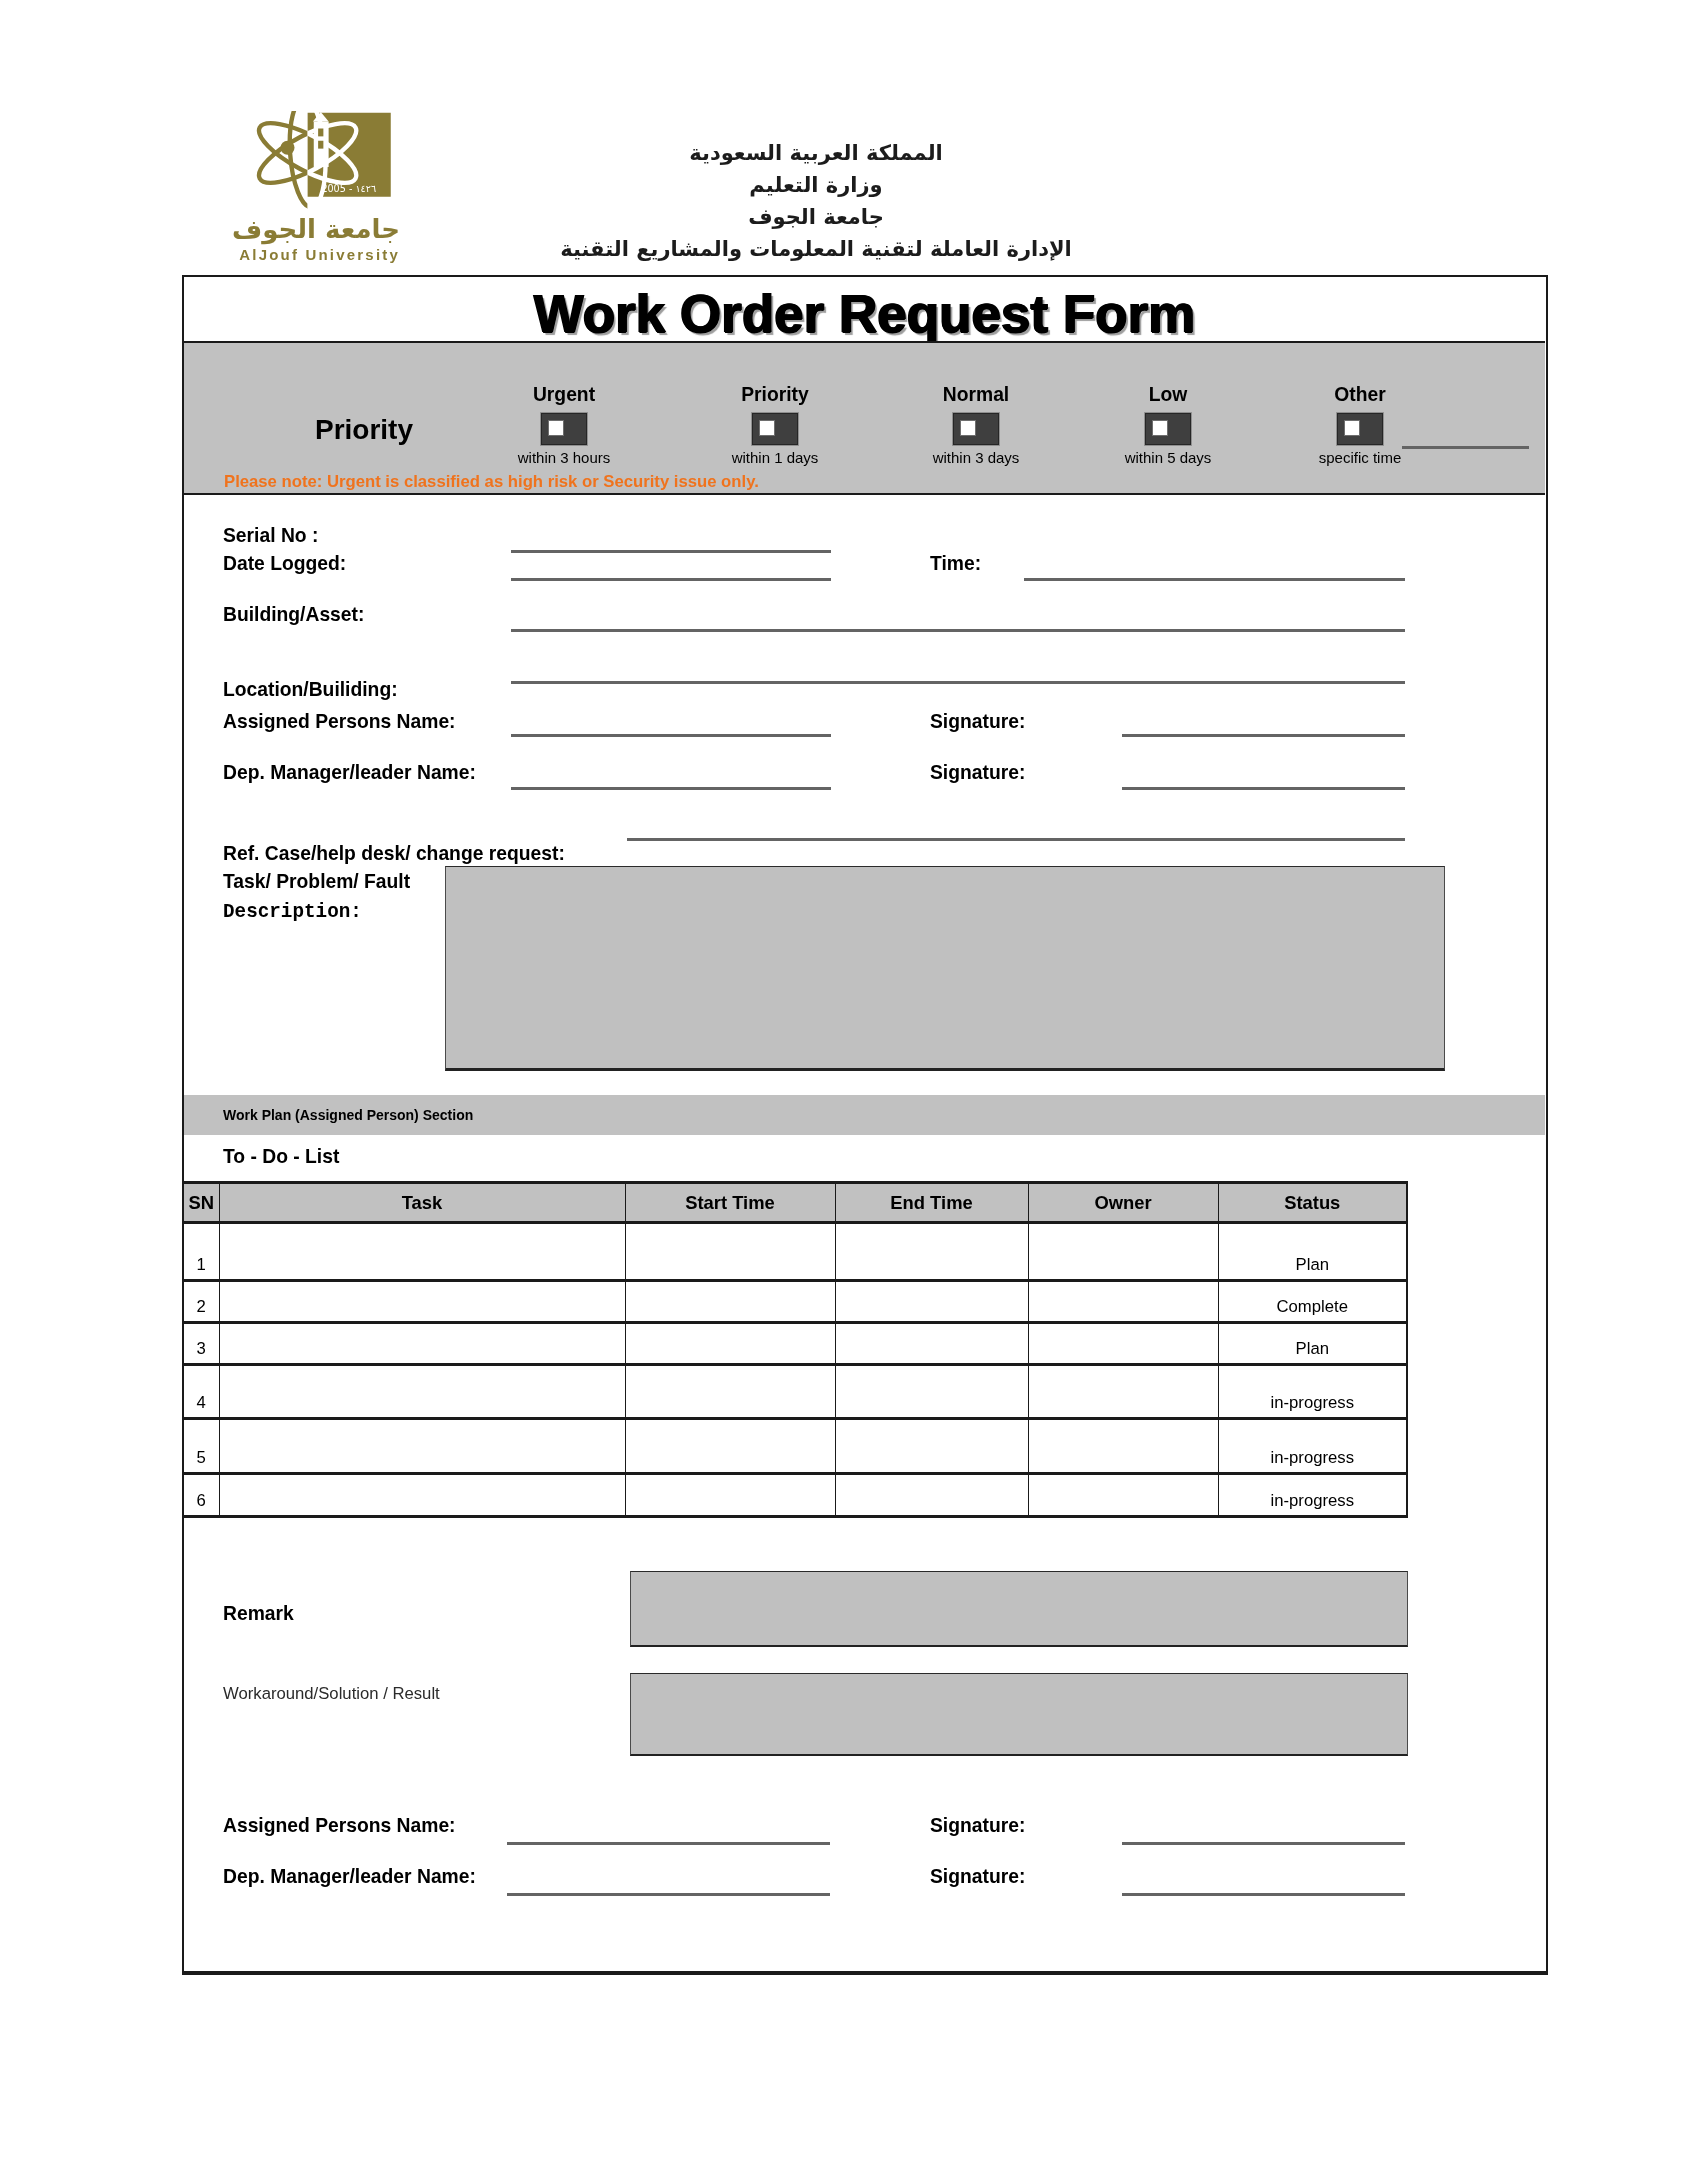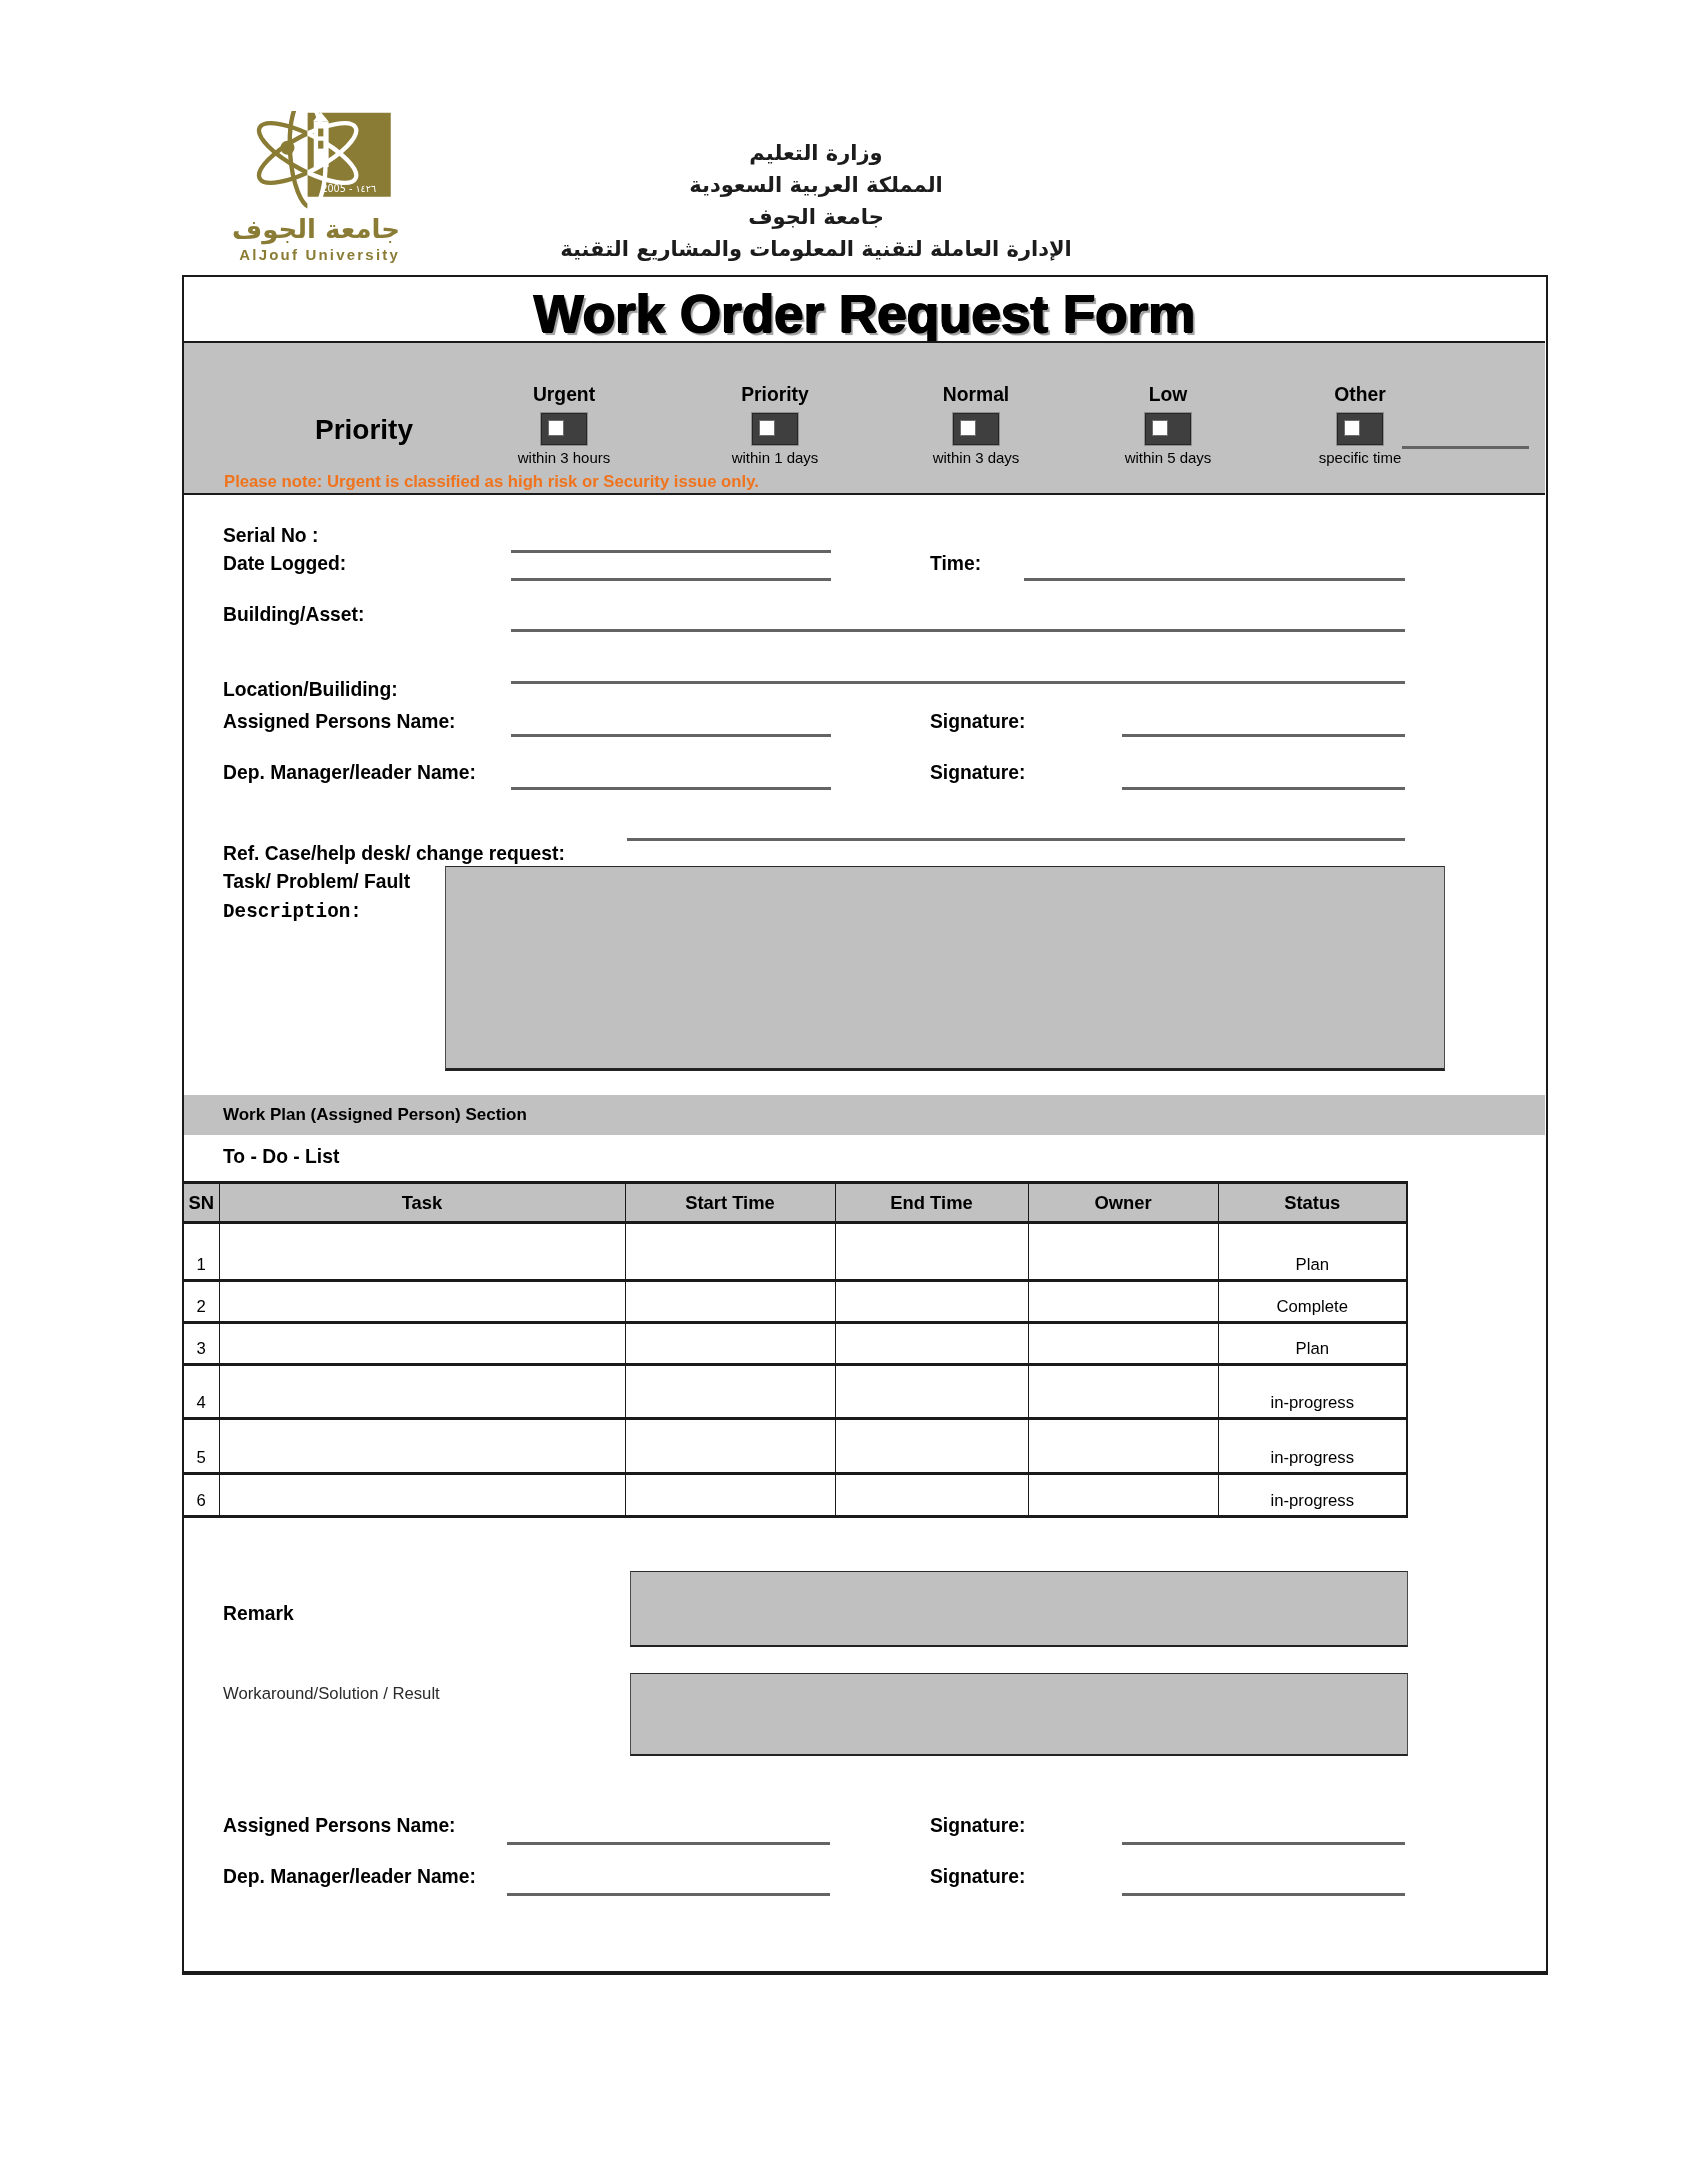--- a/index.html
+++ b/index.html
@@ -28,21 +28,21 @@
   .cb-inner{position:absolute;left:6.1px;top:6.1px;width:16px;height:16px;background:#ffffff;border:1.8px solid #6e6e6e;box-sizing:border-box;}
   .pcol-sub{font-size:15px;color:#000;}
   .pnote{position:absolute;left:224px;top:472px;font-size:16.7px;font-weight:bold;color:#f0731d;}
   
   .lbl{position:absolute;font-size:19.3px;font-weight:bold;color:#000;white-space:nowrap;}
   .lbl-plain{position:absolute;font-size:16.7px;font-weight:normal;color:#2b2b2b;white-space:nowrap;}
   .wline{position:absolute;height:2.6px;background:#646464;}
   .gbox{position:absolute;background:#c0c0c0;border:1.8px solid #4a4a4a;border-top-color:#2a2a2a;border-bottom:3.5px solid #222;box-sizing:border-box;}
   
   .wpbar{position:absolute;left:184px;top:1095px;width:1361px;height:40px;background:#c1c1c1;}
-  .wpbar-label{position:absolute;left:39px;top:0;line-height:40px;font-size:17px;font-weight:bold;color:#000;}
+  .wpbar-label{position:absolute;left:39px;top:0;line-height:40px;font-size:14px;font-weight:bold;color:#000;}
   .todo{position:absolute;left:223px;top:1146px;font-size:19.3px;font-weight:bold;color:#000;}
   
   .todo-table{position:absolute;left:182px;top:1181px;border-collapse:collapse;table-layout:fixed;width:1223px;
               font-size:16.7px;color:#000;padding-left:48px;}
   .todo-table th{background:#c1c1c1;font-size:18.4px;font-weight:bold;text-align:center;vertical-align:middle;}
   .todo-table th,.todo-table td{border-left:1.8px solid #1a1a1a;border-right:1.8px solid #1a1a1a;
               border-top:3.5px solid #1a1a1a;border-bottom:3.5px solid #1a1a1a;padding:0;}
   .todo-table{border:2.6px solid #1a1a1a;}
   .cell-sn{text-align:center;vertical-align:bottom;padding-bottom:4.4px !important;}
   .cell-status{text-align:center;vertical-align:bottom;padding-bottom:4.4px !important;}
@@ -83,22 +83,22 @@
         <rect x="107" y="20" width="6" height="9" fill="#8a7c35"></rect>
         <rect x="107" y="34" width="6" height="9" fill="#8a7c35"></rect>
       </g>
       <text x="142" y="93" text-anchor="middle" font-family="DejaVu Sans" font-size="11" fill="#ffffff">2005 - ١٤٢٦</text>
     </svg>
     <div class="logo-name-ar">جامعة الجوف</div>
     <div class="logo-name-en">AlJouf University</div>
   </div>
 
   <div class="org-block">
+    <div>المملكة العربية السعودية</div>
     <div>وزارة التعليم</div>
-    <div>المملكة العربية السعودية</div>
     <div>جامعة الجوف</div>
     <div>الإدارة العاملة لتقنية المعلومات والمشاريع التقنية</div>
   </div>
 
   <div class="form-box"></div>
   <div class="form-title">Work Order Request Form</div>
 
   <div class="pband"></div>
   <div class="pmain">Priority</div>
 

